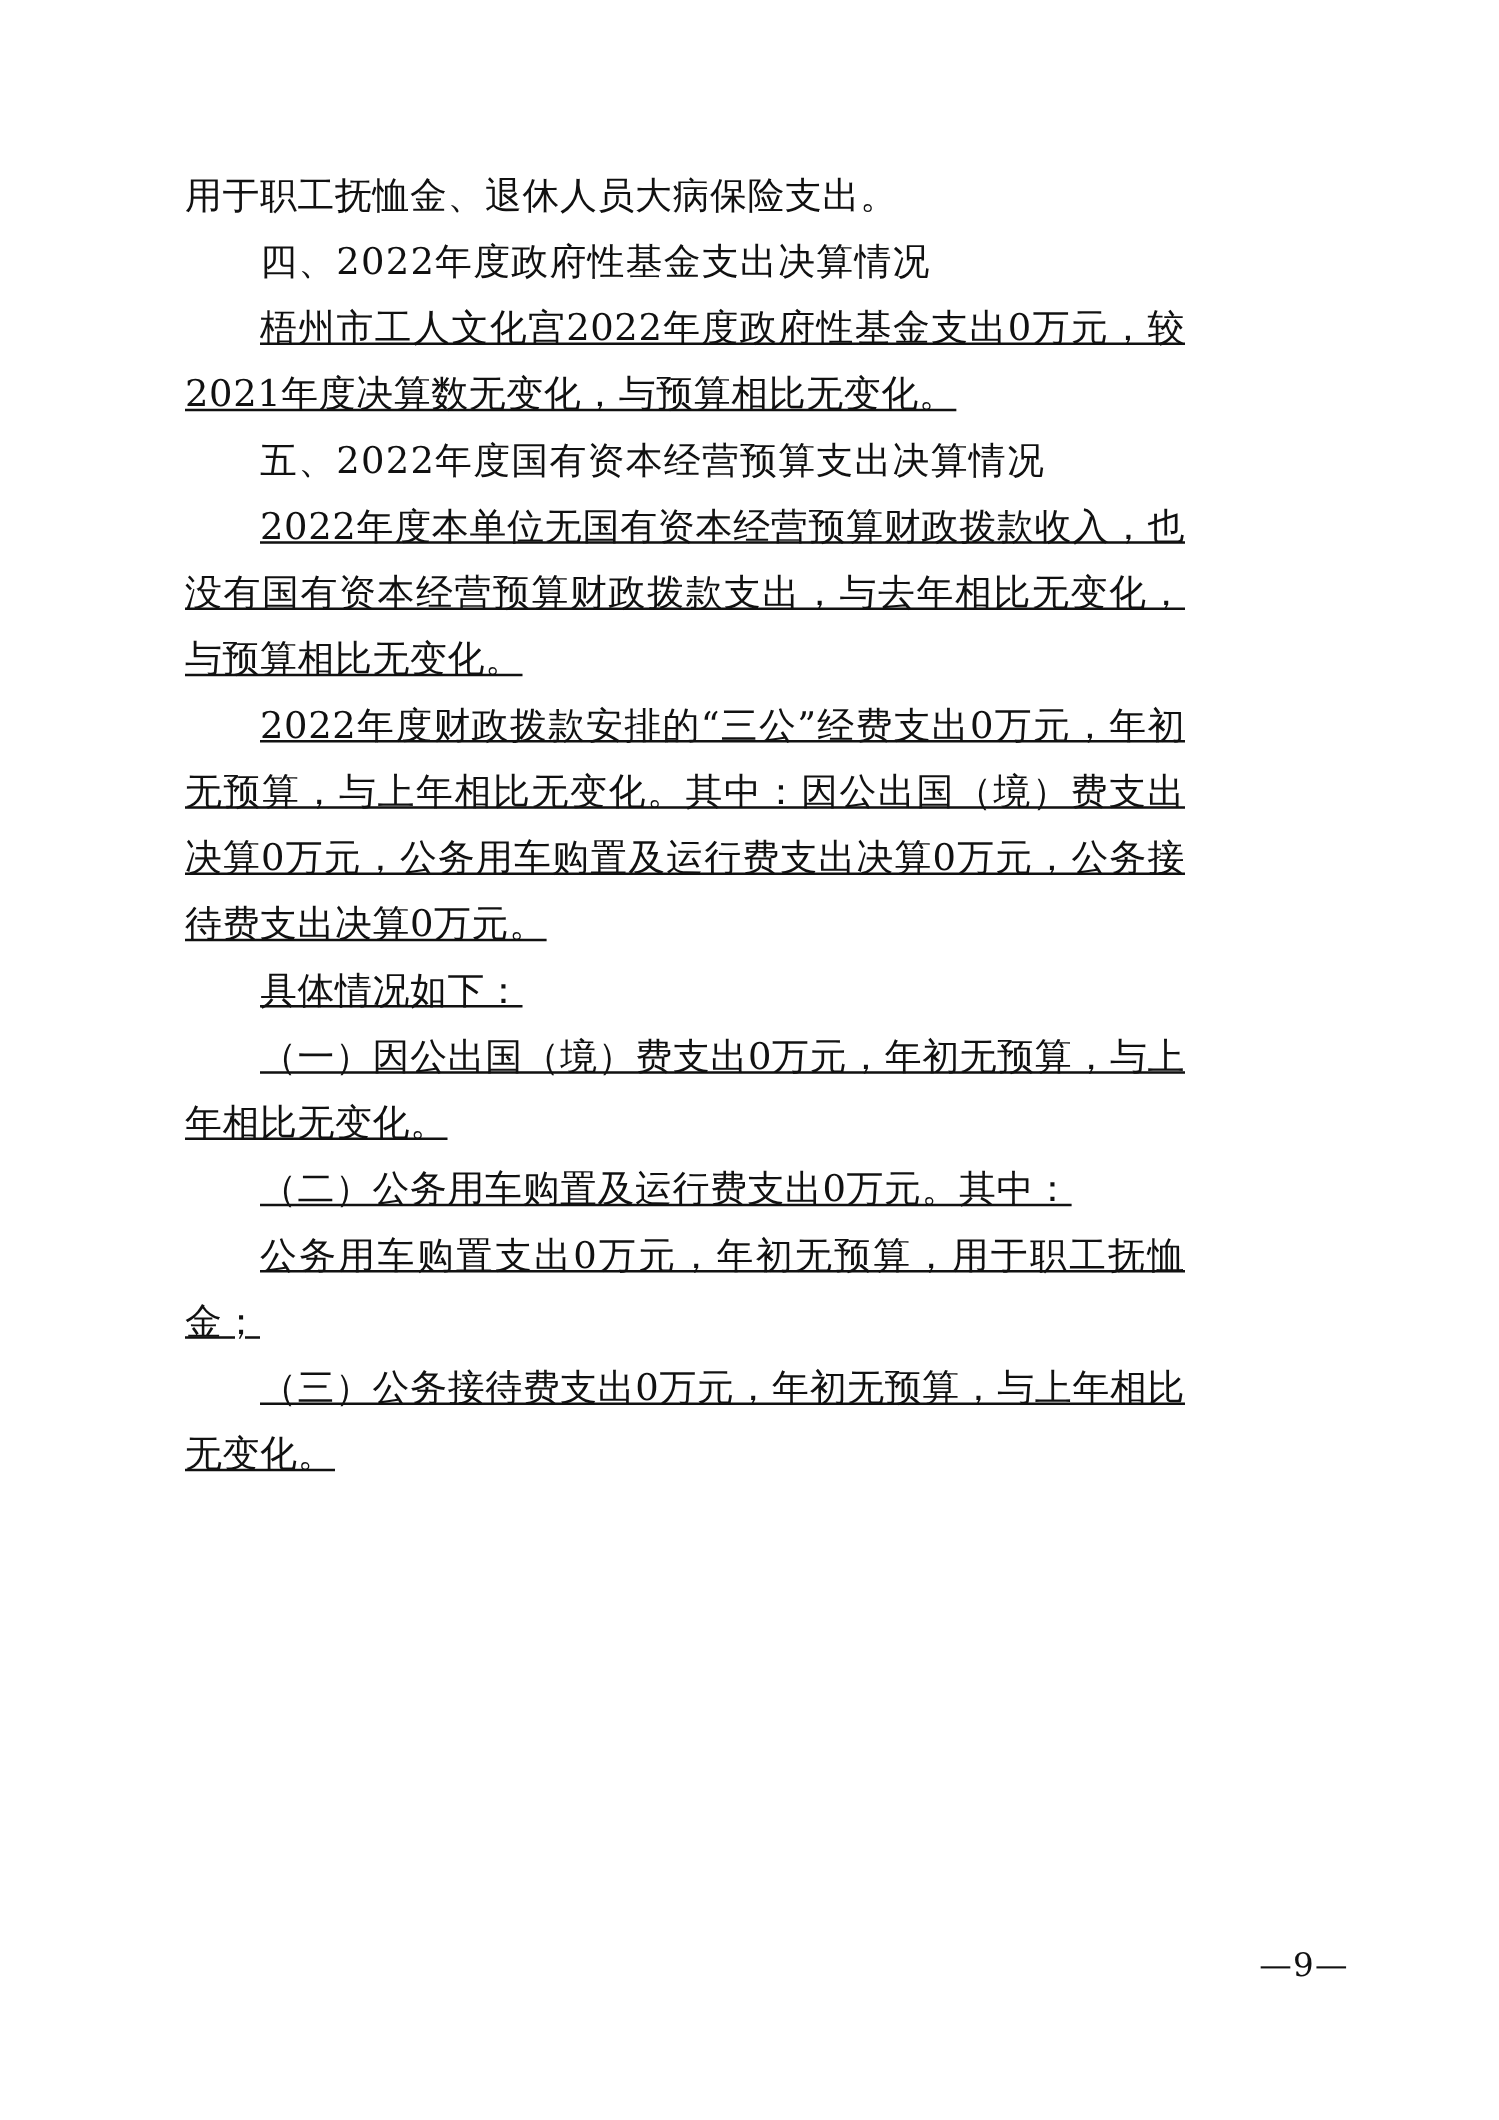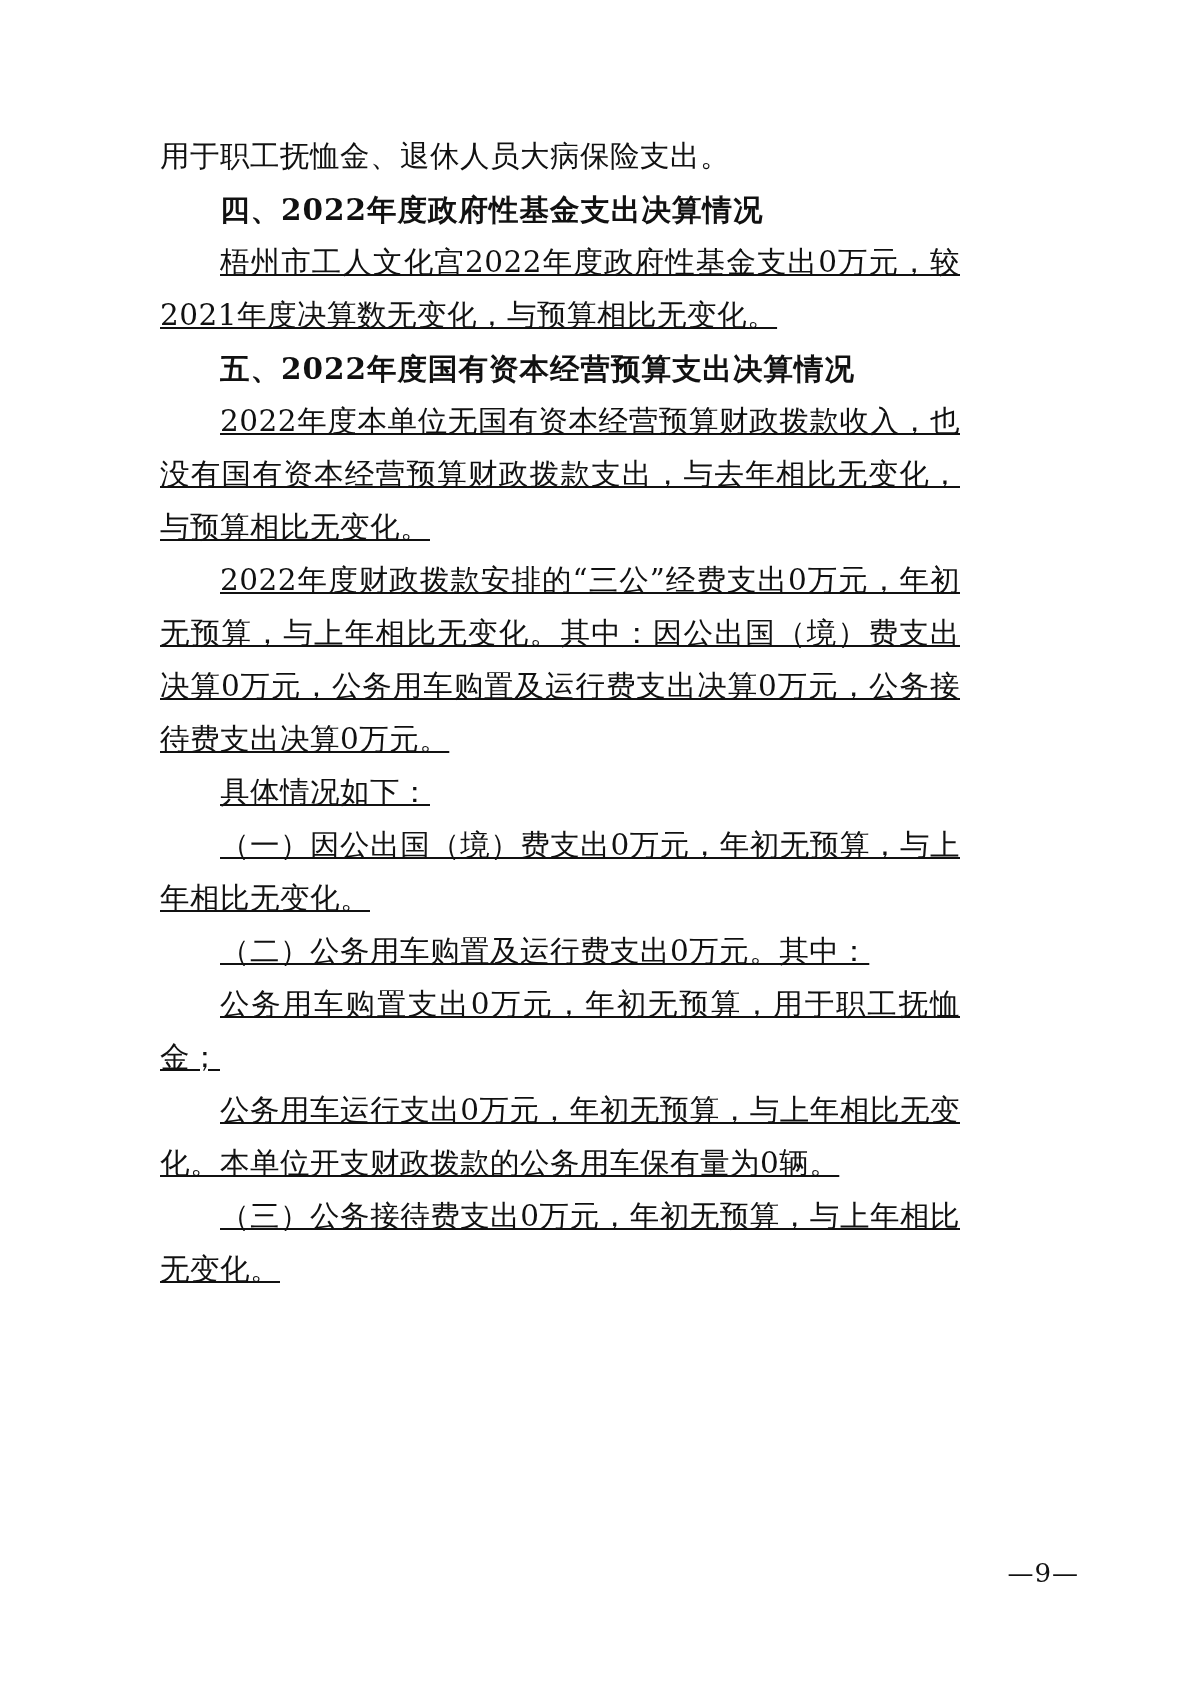--- a/index.html
+++ b/index.html
@@ -12,38 +12,38 @@
     width: 1199px;
     height: 1696px;
     margin: 0 auto;
     background: #ffffff;
     font-family: "DejaVu Serif", "Liberation Serif", serif;
     color: #111111;
     box-sizing: border-box;
   }
   .content {
     position: absolute;
-    left: 160px;
+    left: 148px;
     top: 130px;
     width: 800px;
   }
   p {
     margin: 0 0 0 0;
     font-size: 29.5px;
     line-height: 53px;
     text-align: justify;
     text-justify: inter-ideograph;
     letter-spacing: 0.5px;
   }
   p.indent {
     text-indent: 60px;
     text-decoration: underline;
   }
   p.heading {
-    font-weight: bold;
+    font-weight: normal;
     text-indent: 60px;
     letter-spacing: 1px;
   }
   .pagenum {
     position: absolute;
     right: 120px;
     bottom: 108px;
     font-size: 26px;
     font-family: "DejaVu Serif", "Liberation Serif", serif;
     color: #111111;
@@ -70,21 +70,20 @@
     <p class="indent">2022年度财政拨款安排的“三公”经费支出0万元，年初无预算，与上年相比无变化。其中：因公出国（境）费支出决算0万元，公务用车购置及运行费支出决算0万元，公务接待费支出决算0万元。</p>
 
     <p class="indent">具体情况如下：</p>
 
     <p class="indent">（一）因公出国（境）费支出0万元，年初无预算，与上年相比无变化。</p>
 
     <p class="indent">（二）公务用车购置及运行费支出0万元。其中：</p>
 
     <p class="indent">公务用车购置支出0万元，年初无预算，用于职工抚恤金；</p>
 
-    <p class="indent">公务用车运行支出0万元，年初无预算，与上年相比无变化。本单位开支财政拨款的公务用车保有量为0辆。</p>
 
     <p class="indent">（三）公务接待费支出0万元，年初无预算，与上年相比无变化。</p>
 
 
 
   </div>
 
   <div class="pagenum">—9—</div>
 </div>
 

